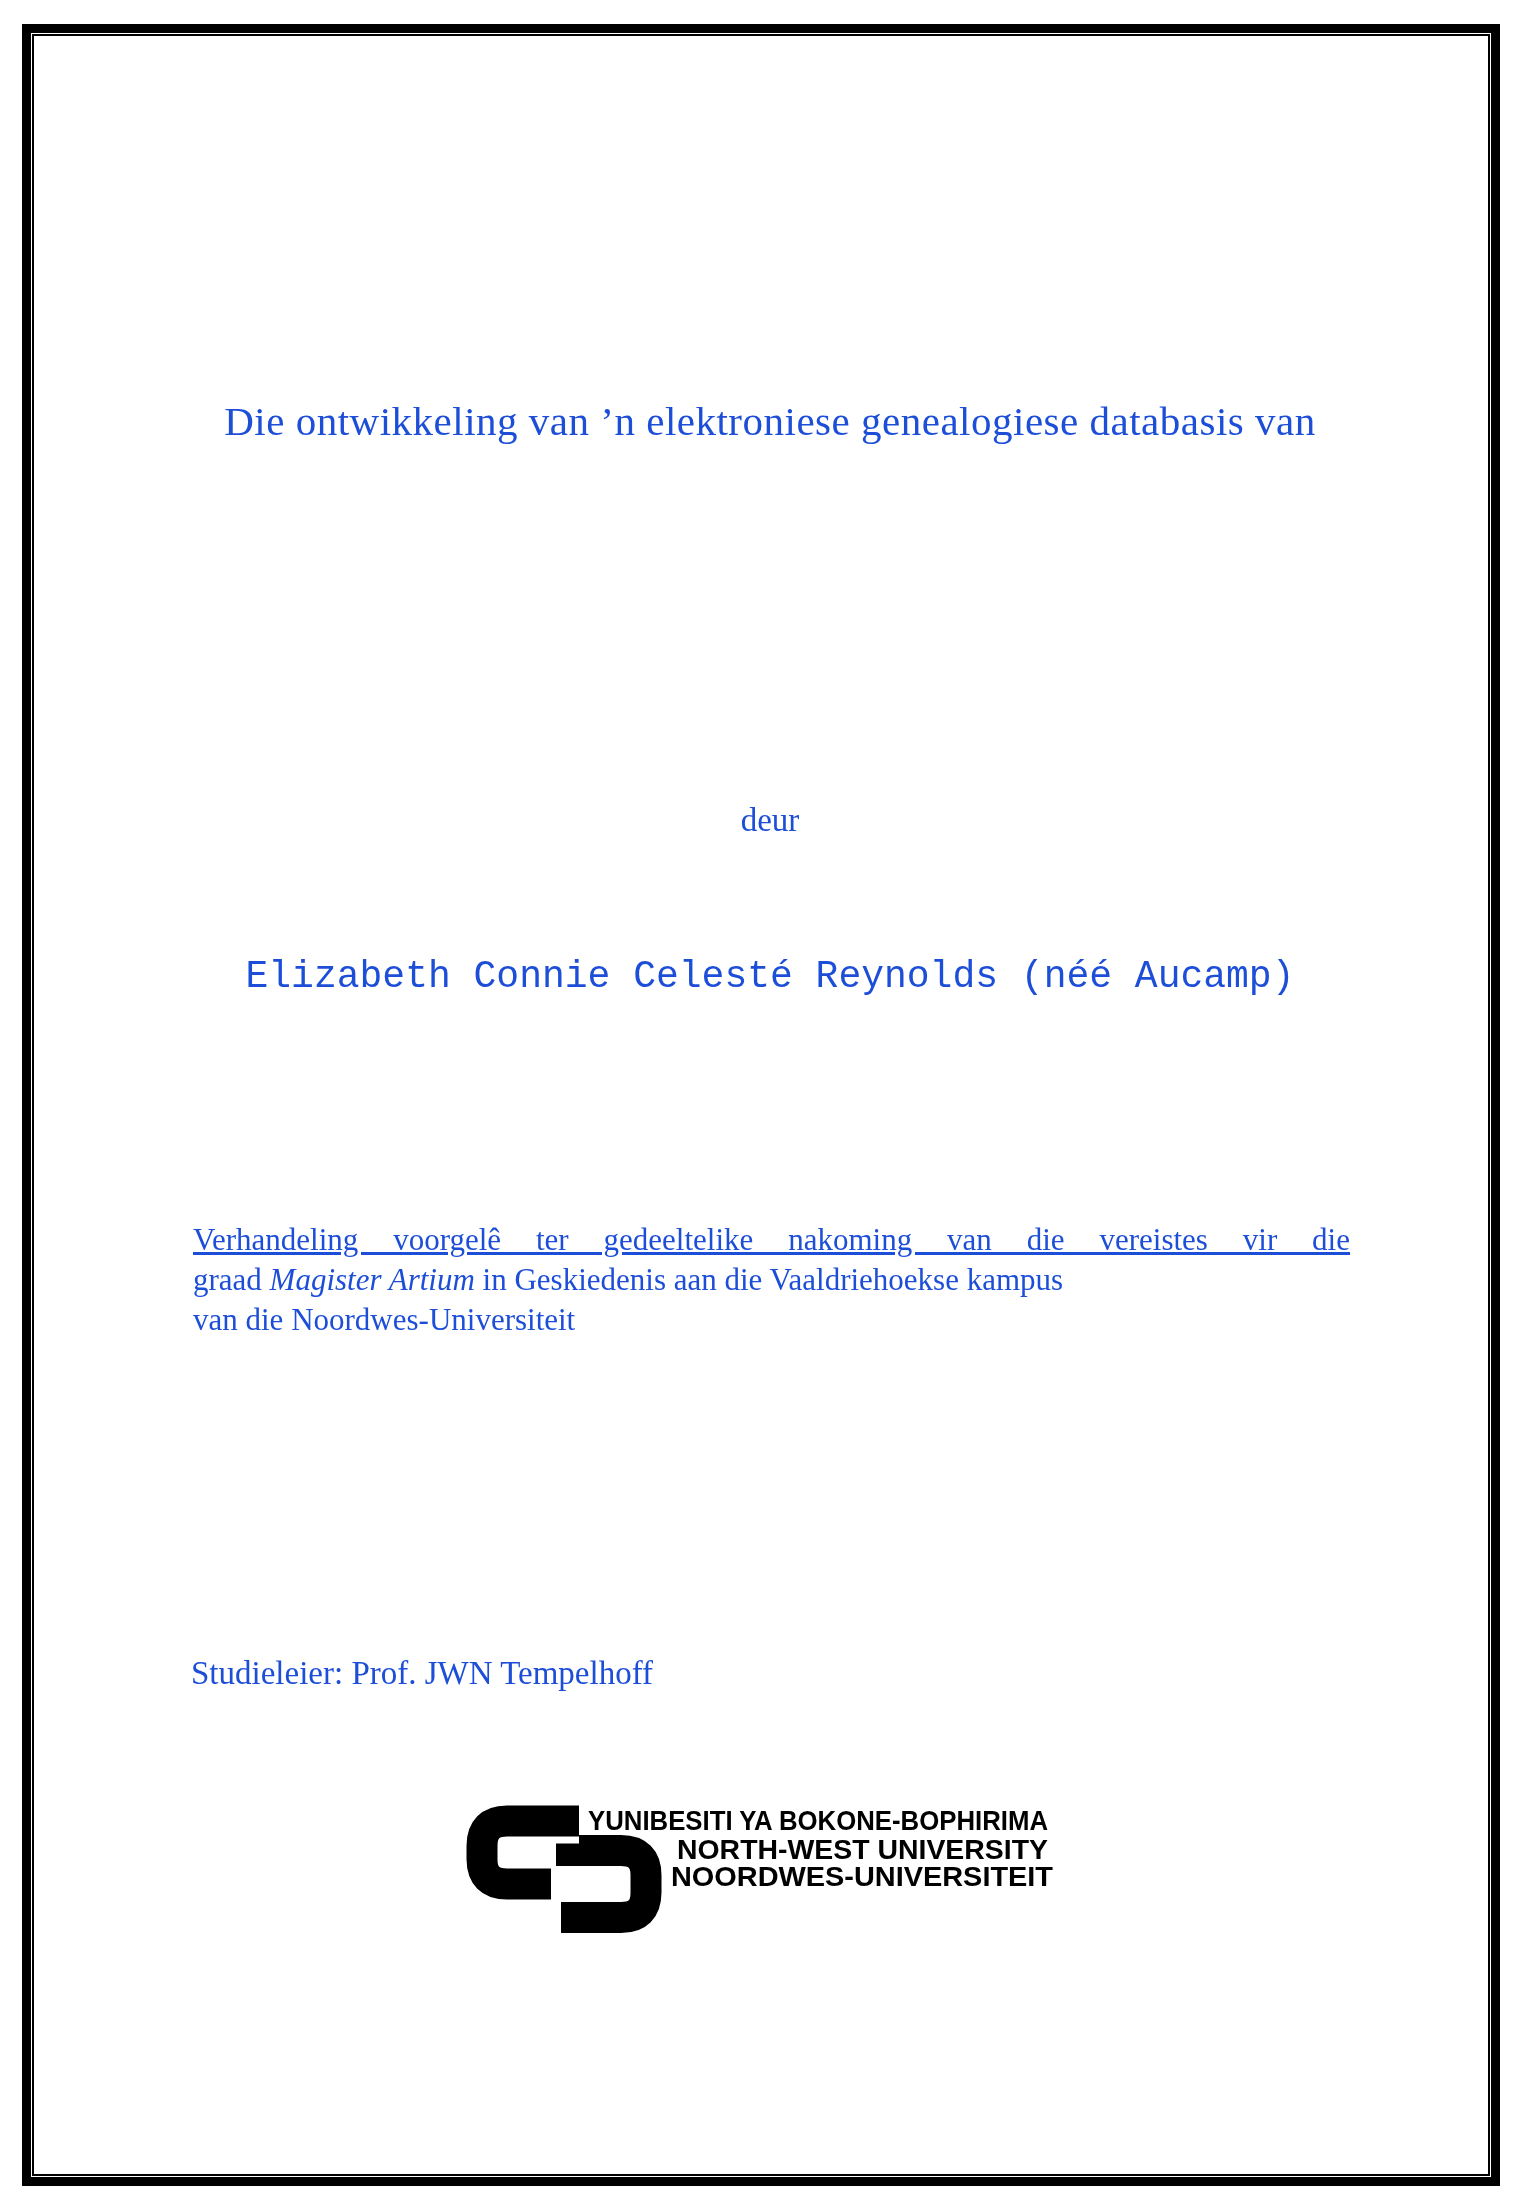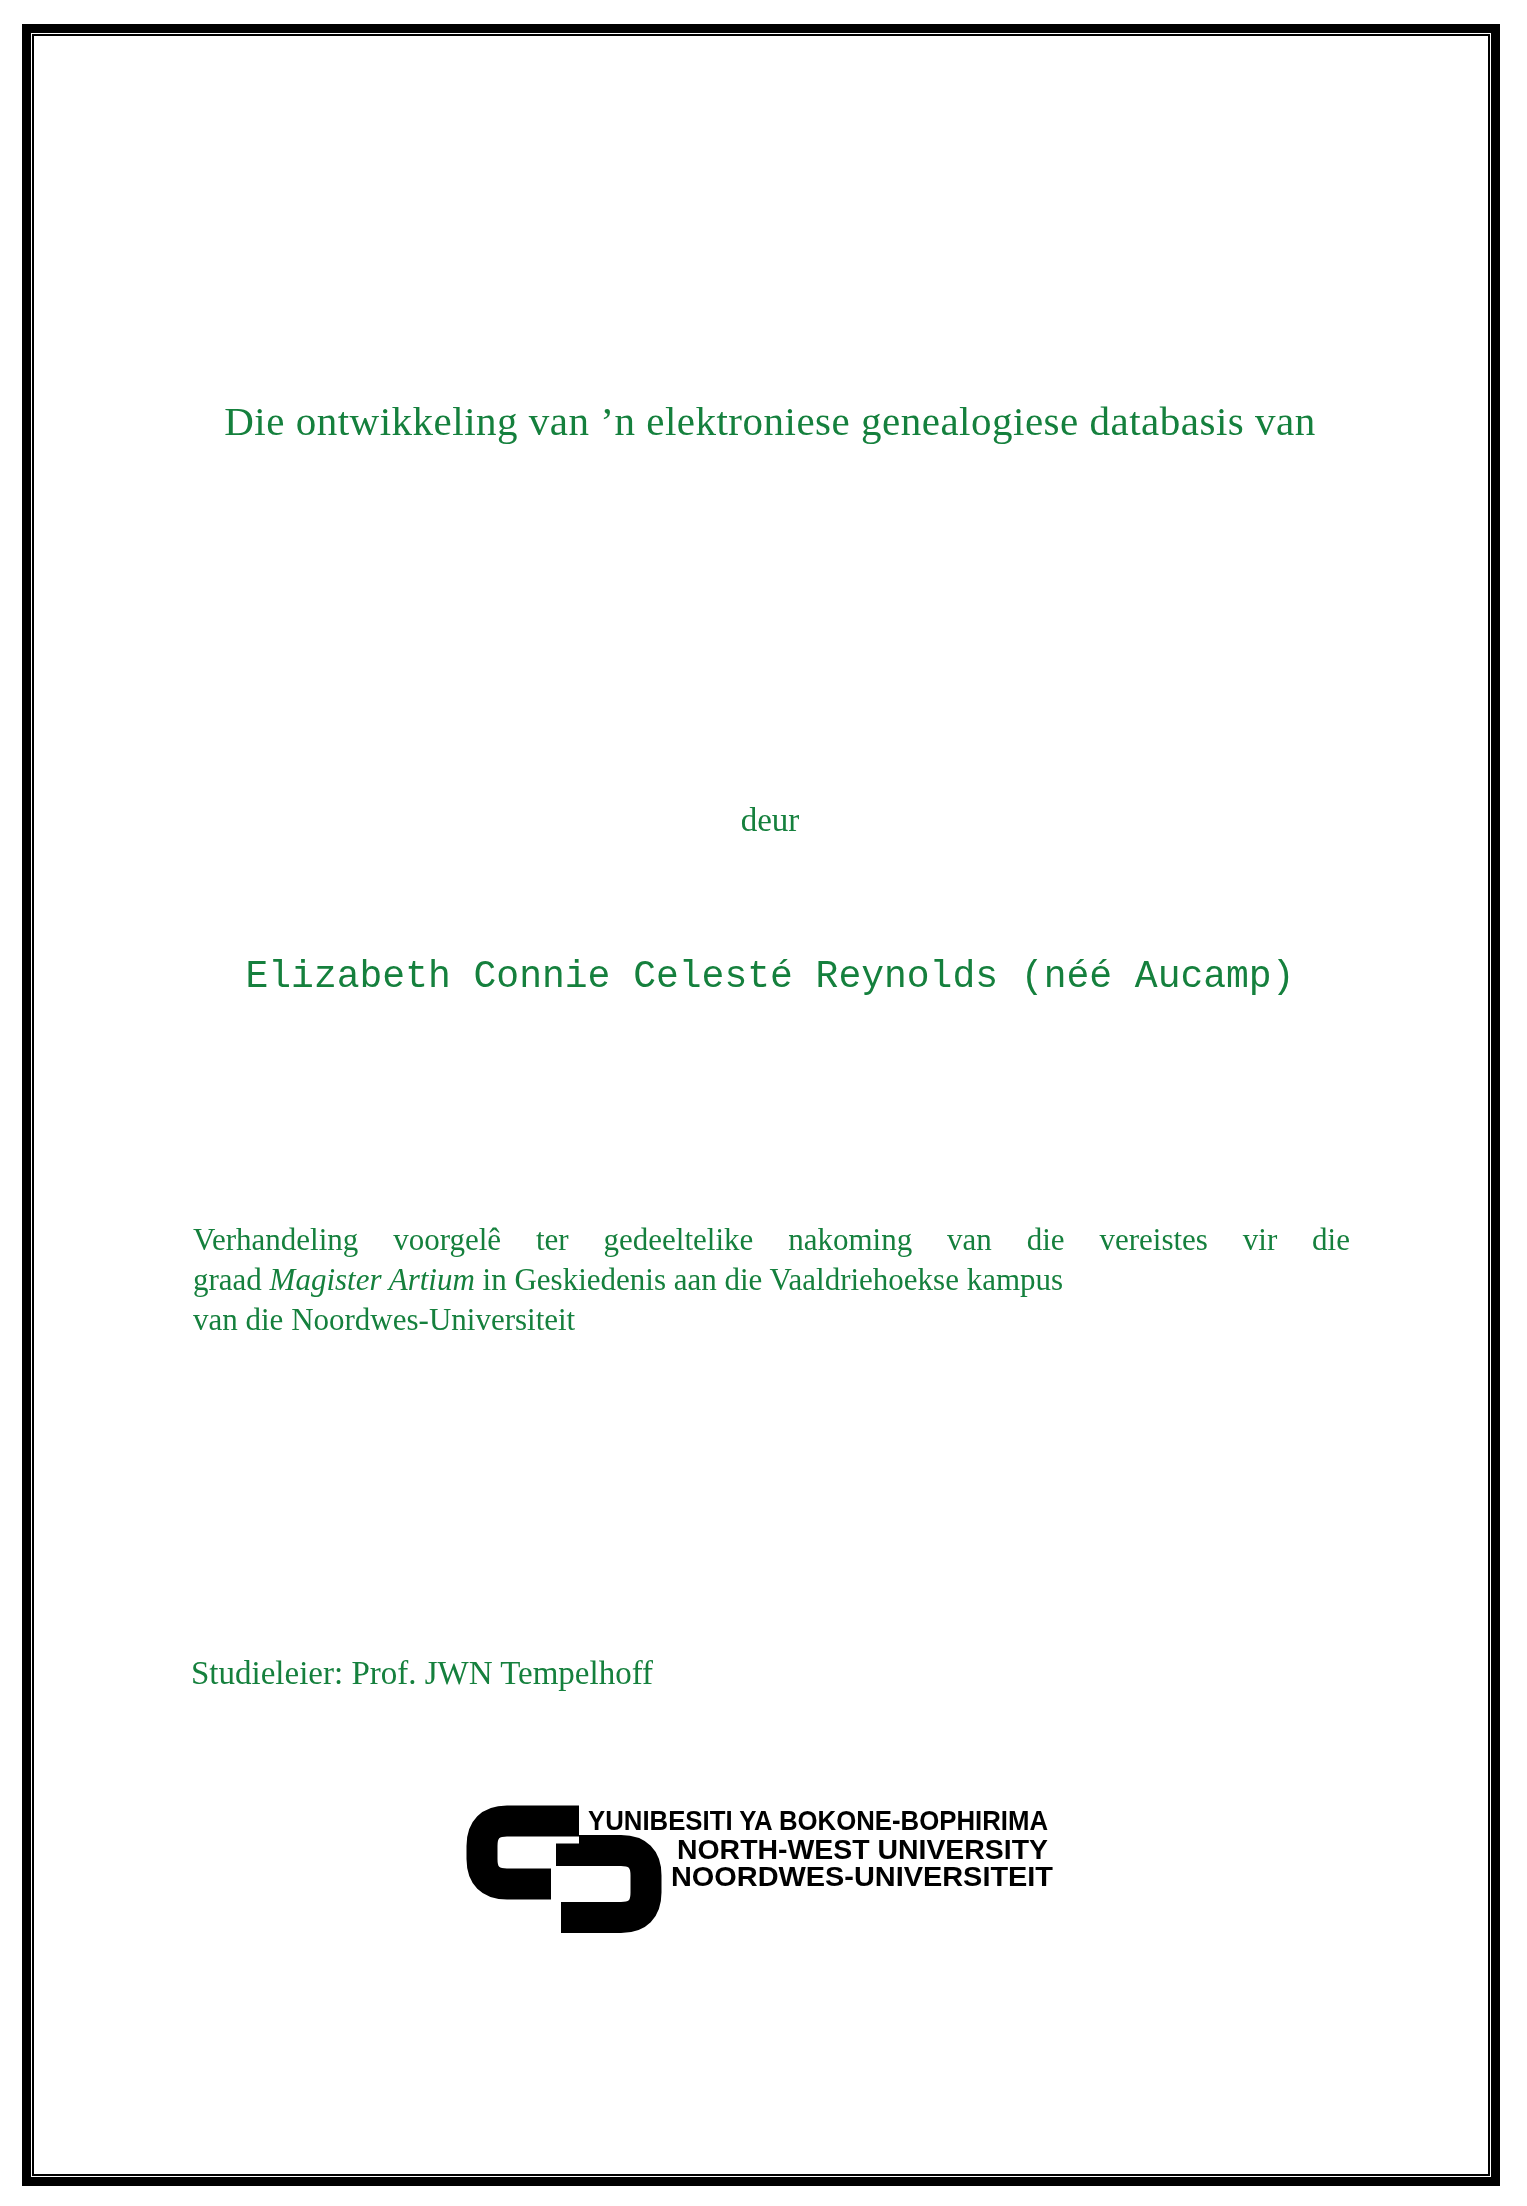--- a/index.html
+++ b/index.html
@@ -6,21 +6,21 @@
     margin: 0;
     padding: 0;
     background: #ffffff;
   }
   .page {
     position: relative;
     width: 1527px;
     height: 2206px;
     background: #ffffff;
     font-family: "Liberation Serif", serif;
-    color: #15803d;
+    color: #1d4ed8;
     overflow: hidden;
   }
   .outer-frame {
     position: absolute;
     left: 22px;
     top: 24px;
     width: 1478px;
     height: 2162px;
     border: 9px solid #000000;
     box-sizing: border-box;
@@ -63,20 +63,21 @@
     position: absolute;
     left: 193px;
     width: 1157px;
     top: 1220px;
     font-size: 31px;
     line-height: 40px;
   }
   .statement .justified {
     text-align: justify;
     text-align-last: justify;
+    text-decoration: underline;
   }
   .supervisor-block {
     position: absolute;
     left: 191px;
     top: 1648px;
     font-size: 33px;
     line-height: 50px;
     text-align: center;
   }
   .logo {

